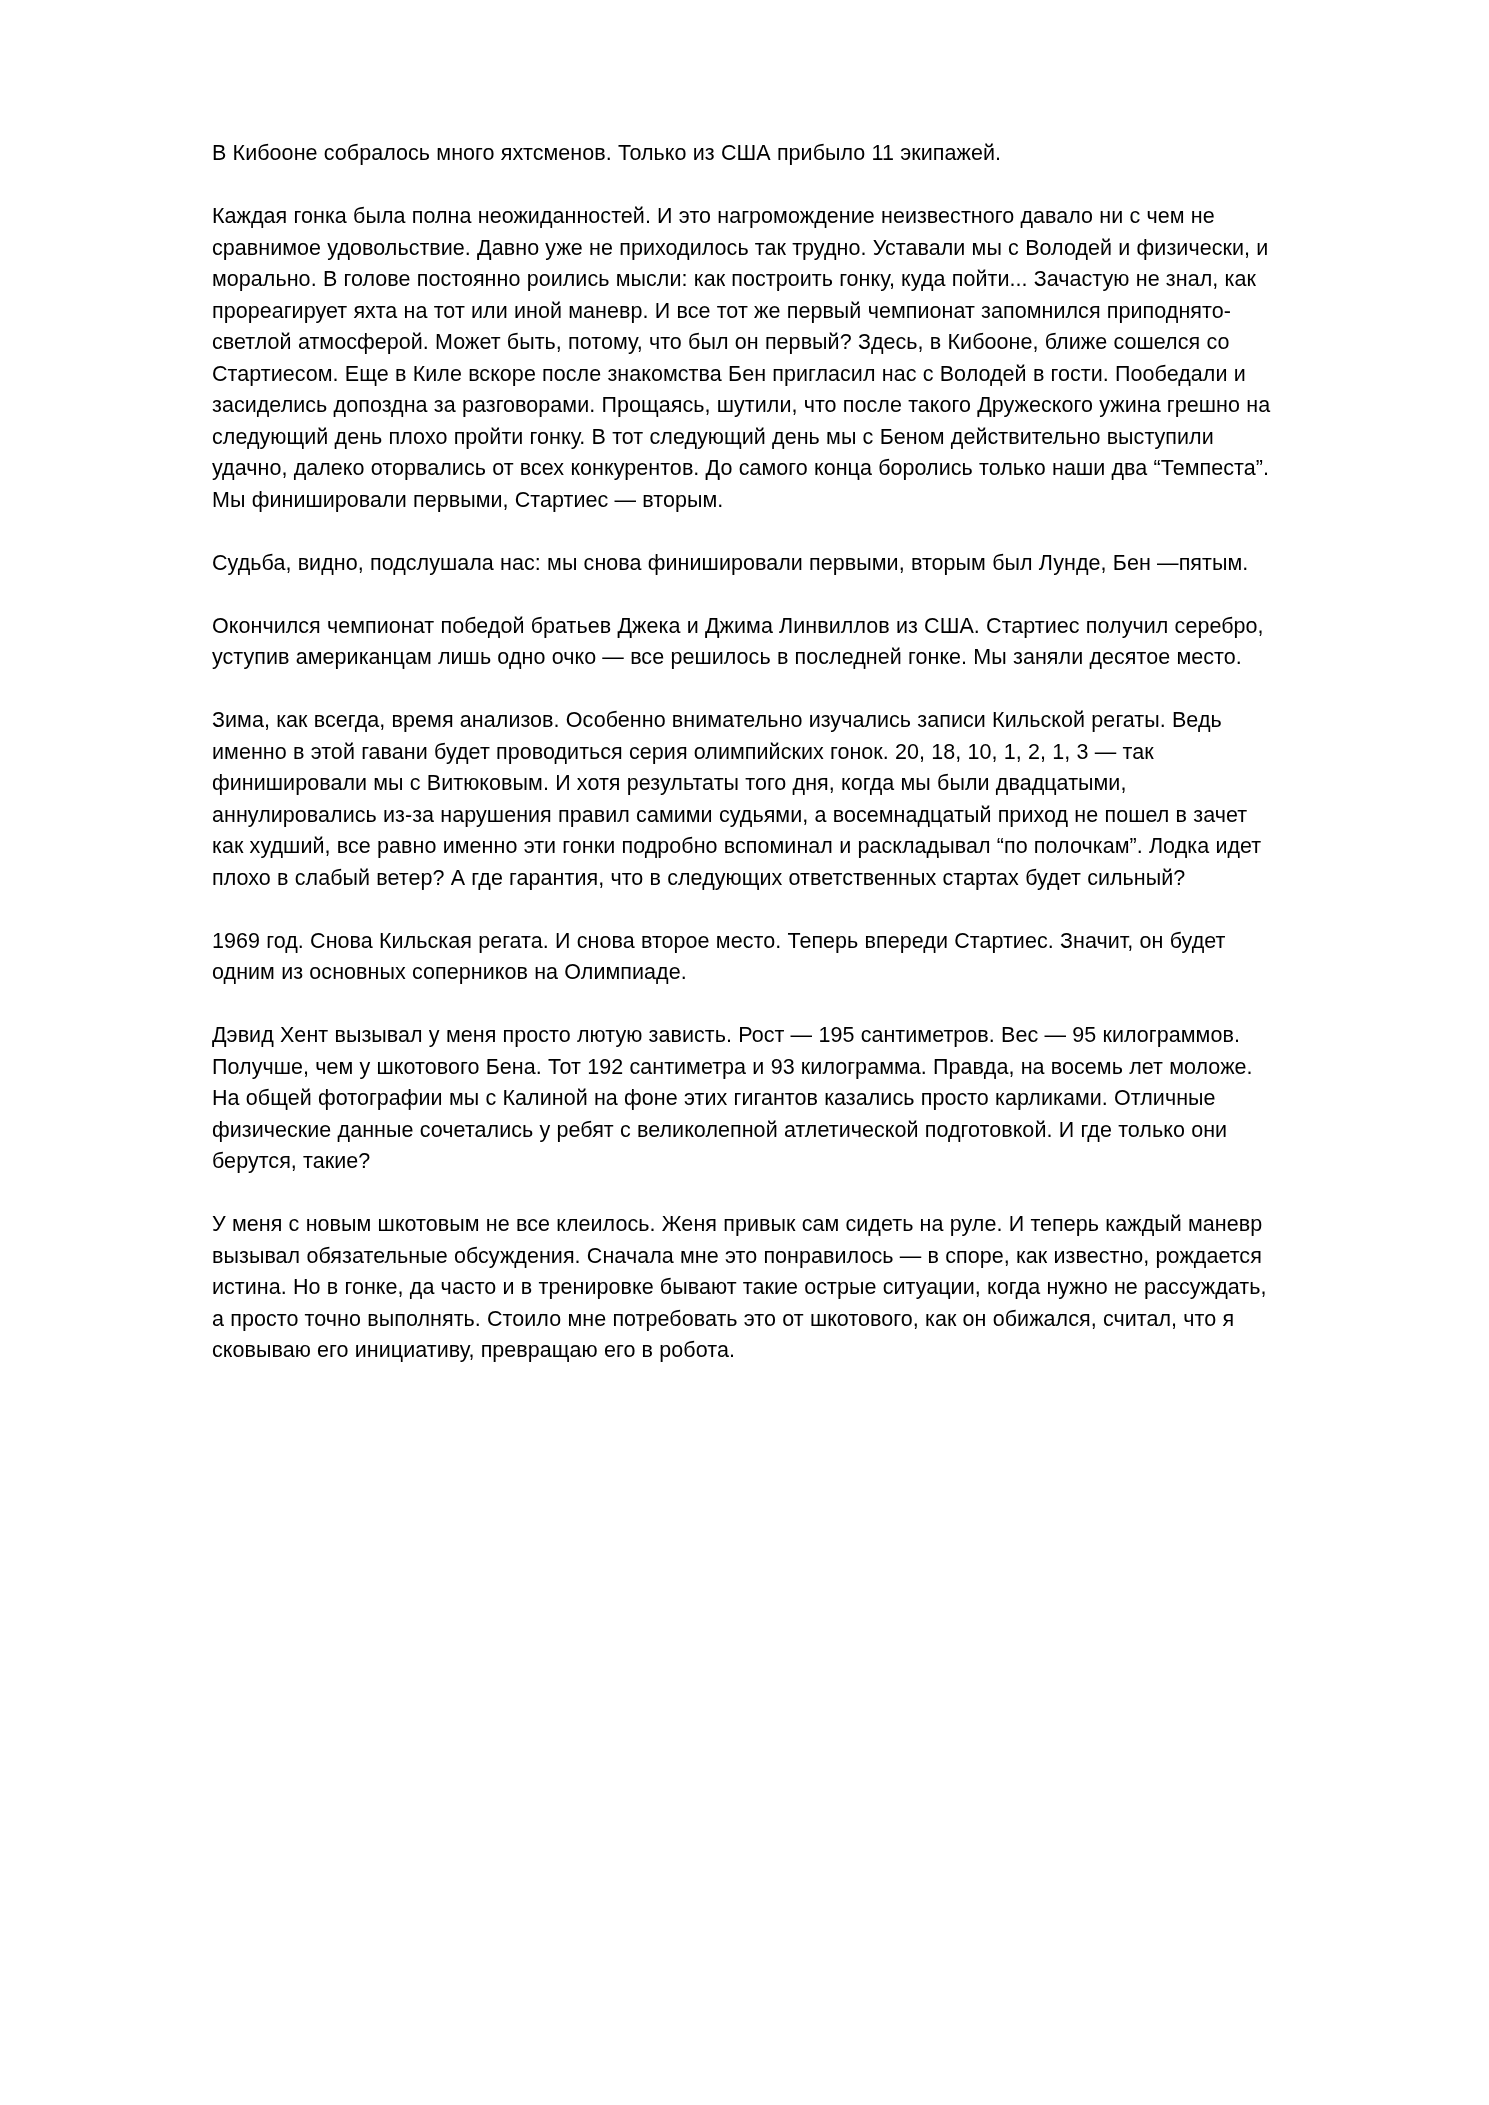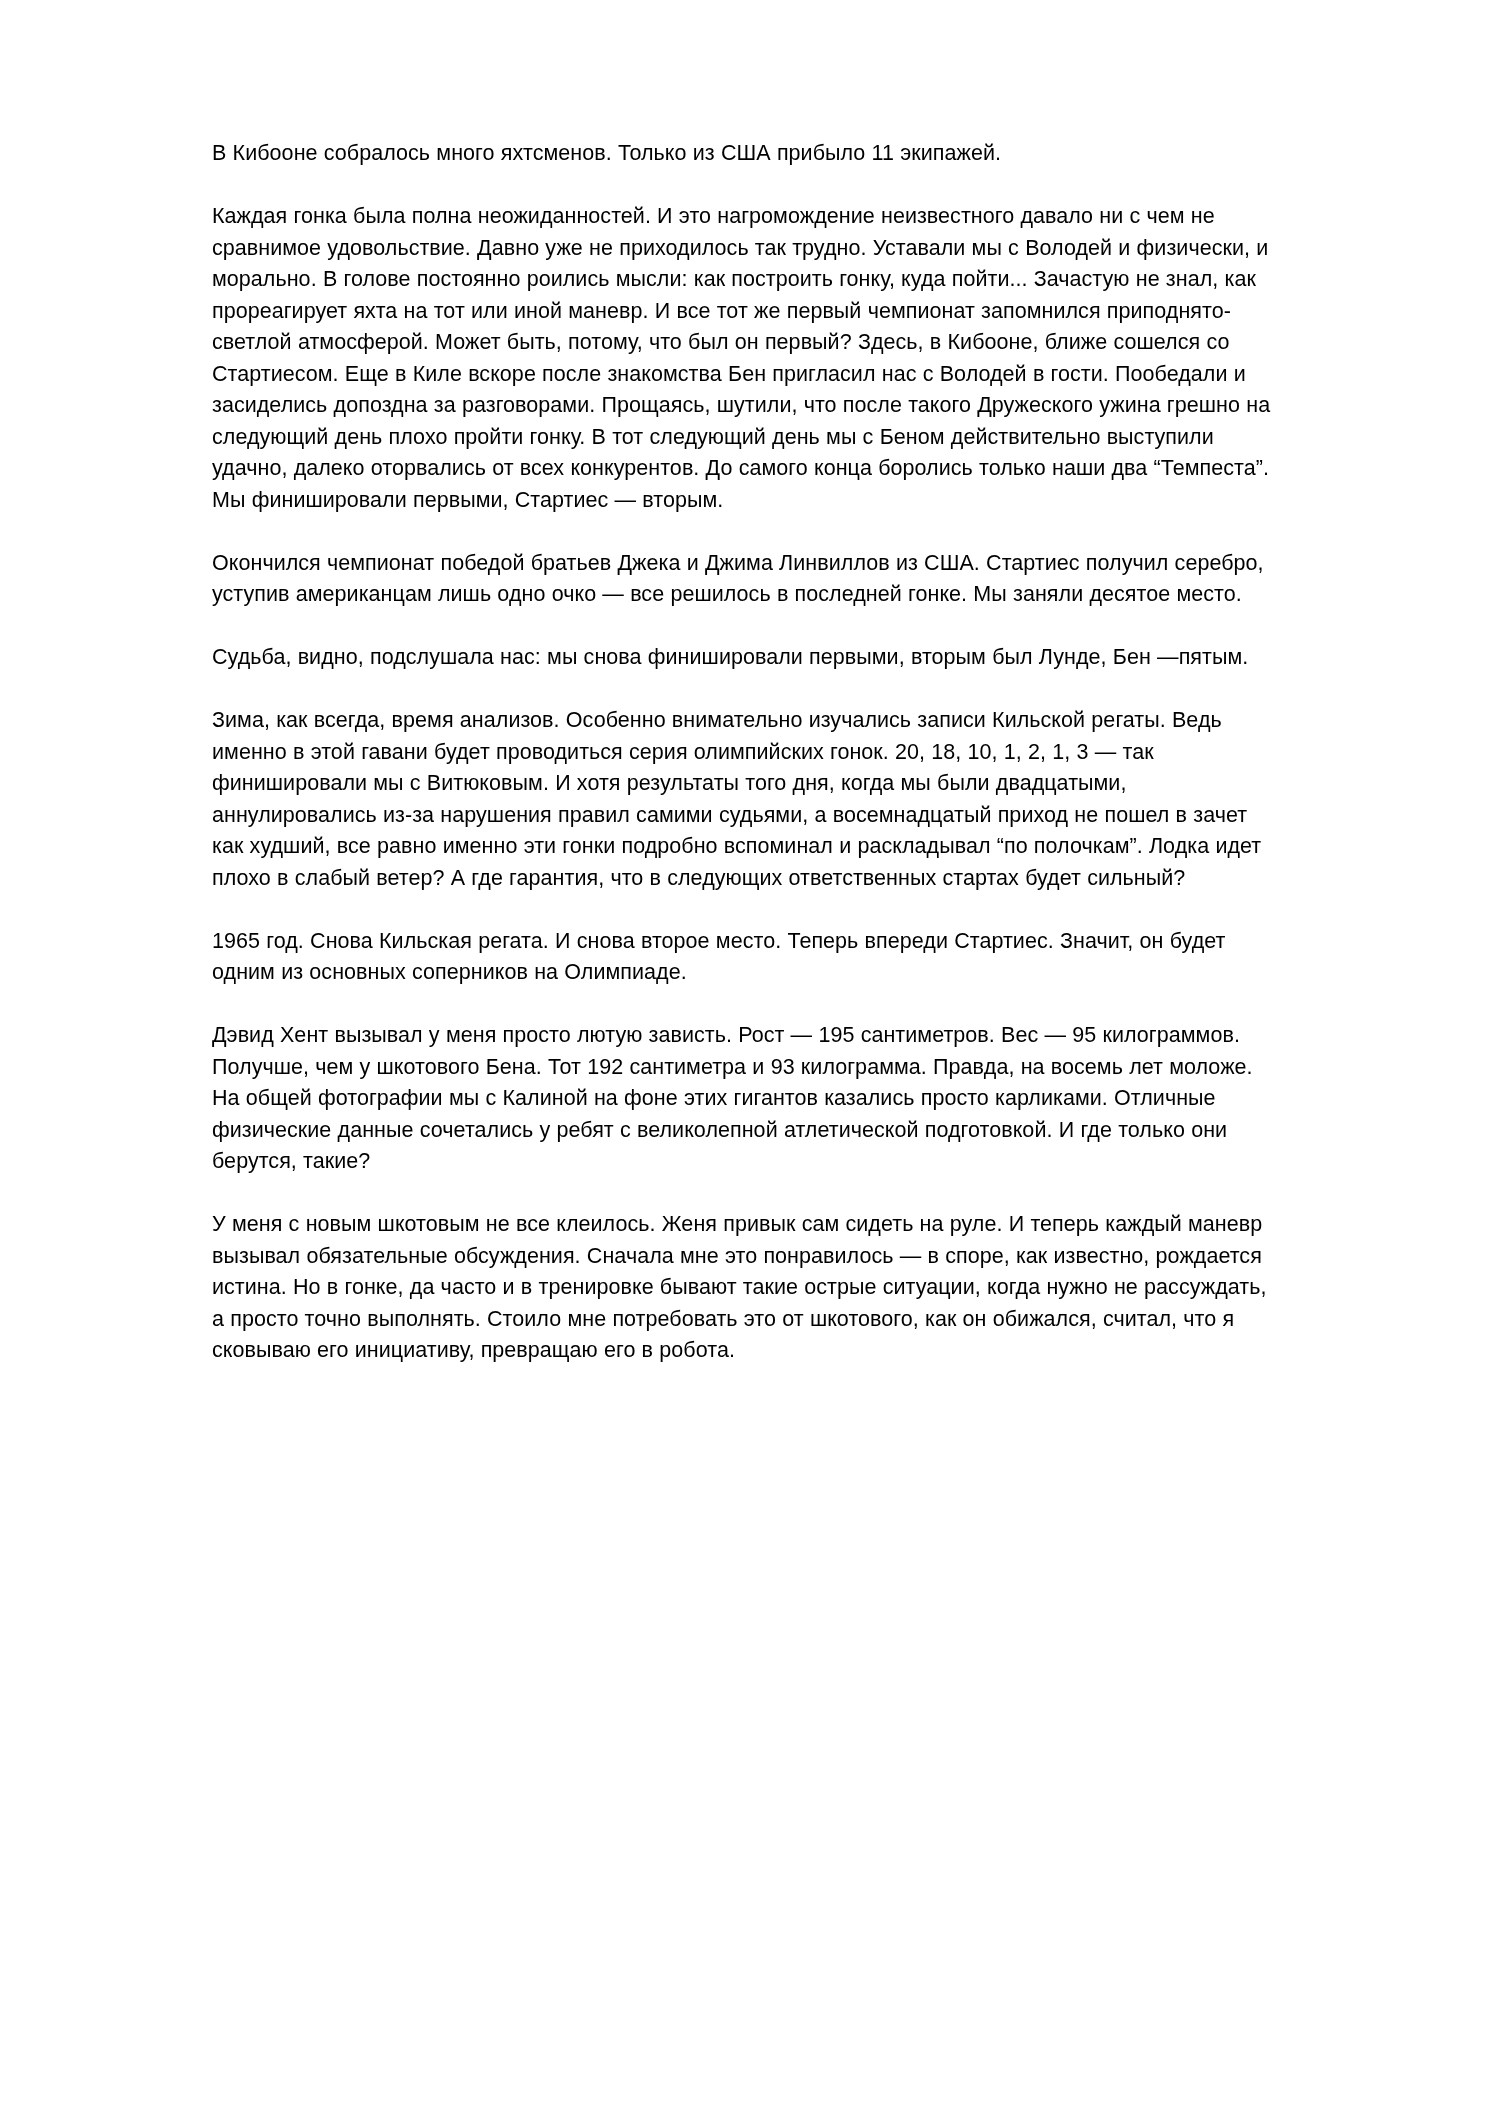--- a/index.html
+++ b/index.html
@@ -40,20 +40,20 @@
     margin-bottom: 12px;
   }
 </style>
 </head>
 <body>
 
 <div class="page">
   <div class="text-column">
     <p class="para">В Кибооне собралось много яхтсменов. Только из США прибыло 11 экипажей.</p>
     <p class="para">Каждая гонка была полна неожиданностей. И это нагромождение неизвестного давало ни с чем не сравнимое удовольствие. Давно уже не приходилось так трудно. Уставали мы с Володей и физически, и морально. В голове постоянно роились мысли: как построить гонку, куда пойти... Зачастую не знал, как прореагирует яхта на тот или иной маневр. И все тот же первый чемпионат запомнился приподнято-светлой атмосферой. Может быть, потому, что был он первый?  Здесь, в Кибооне, ближе сошелся со Стартиесом. Еще в Киле вскоре после знакомства Бен пригласил нас с Володей в гости. Пообедали и засиделись допоздна за разговорами. Прощаясь, шутили, что после такого Дружеского ужина грешно на следующий день плохо пройти гонку. В тот следующий день мы с Беном действительно выступили удачно, далеко оторвались от всех конкурентов. До самого конца боролись только наши два “Темпеста”. Мы финишировали первыми, Стартиес — вторым.</p>
+    <p class="para">Судьба, видно, подслушала нас: мы снова финишировали первыми, вторым был Лунде, Бен —пятым.</p>
     <p class="para">Окончился чемпионат победой братьев Джека и Джима Линвиллов из США. Стартиес получил серебро, уступив американцам лишь одно очко — все решилось в последней гонке. Мы заняли десятое место.</p>
-    <p class="para">Судьба, видно, подслушала нас: мы снова финишировали первыми, вторым был Лунде, Бен —пятым.</p>
     <p class="para">Зима, как всегда, время анализов. Особенно внимательно изучались записи Кильской регаты. Ведь именно в этой гавани будет проводиться серия олимпийских гонок. 20, 18, 10, 1, 2, 1, 3 — так финишировали мы с Витюковым. И хотя результаты того дня, когда мы были двадцатыми, аннулировались из-за нарушения правил самими судьями, а восемнадцатый приход не пошел в зачет как худший, все равно именно эти гонки подробно вспоминал и раскладывал “по полочкам”. Лодка идет плохо в слабый ветер? А где гарантия, что в следующих ответственных стартах будет сильный?</p>
-    <p class="para">1965 год. Снова Кильская регата. И снова второе место. Теперь впереди Стартиес. Значит, он будет одним из основных соперников на Олимпиаде.</p>
+    <p class="para">1969 год. Снова Кильская регата. И снова второе место. Теперь впереди Стартиес. Значит, он будет одним из основных соперников на Олимпиаде.</p>
     <p class="para">Дэвид Хент вызывал у меня просто лютую зависть. Рост — 195 сантиметров. Вес — 95 килограммов. Получше, чем у шкотового Бена. Тот 192 сантиметра и 93 килограмма. Правда, на восемь лет моложе. На общей фотографии мы с Калиной на фоне этих гигантов казались просто карликами. Отличные физические данные сочетались у ребят с великолепной атлетической подготовкой. И где только они берутся, такие?</p>
     <p class="para">У меня с новым шкотовым не все клеилось. Женя привык сам сидеть на руле. И теперь каждый маневр вызывал обязательные обсуждения. Сначала мне это понравилось — в споре, как известно, рождается истина. Но в гонке, да часто и в тренировке бывают такие острые ситуации, когда нужно не рассуждать, а просто точно выполнять. Стоило мне потребовать это от шкотового, как он обижался, считал, что я сковываю его инициативу, превращаю его в робота.</p>
   </div>
 </div>
 
 </body></html>

